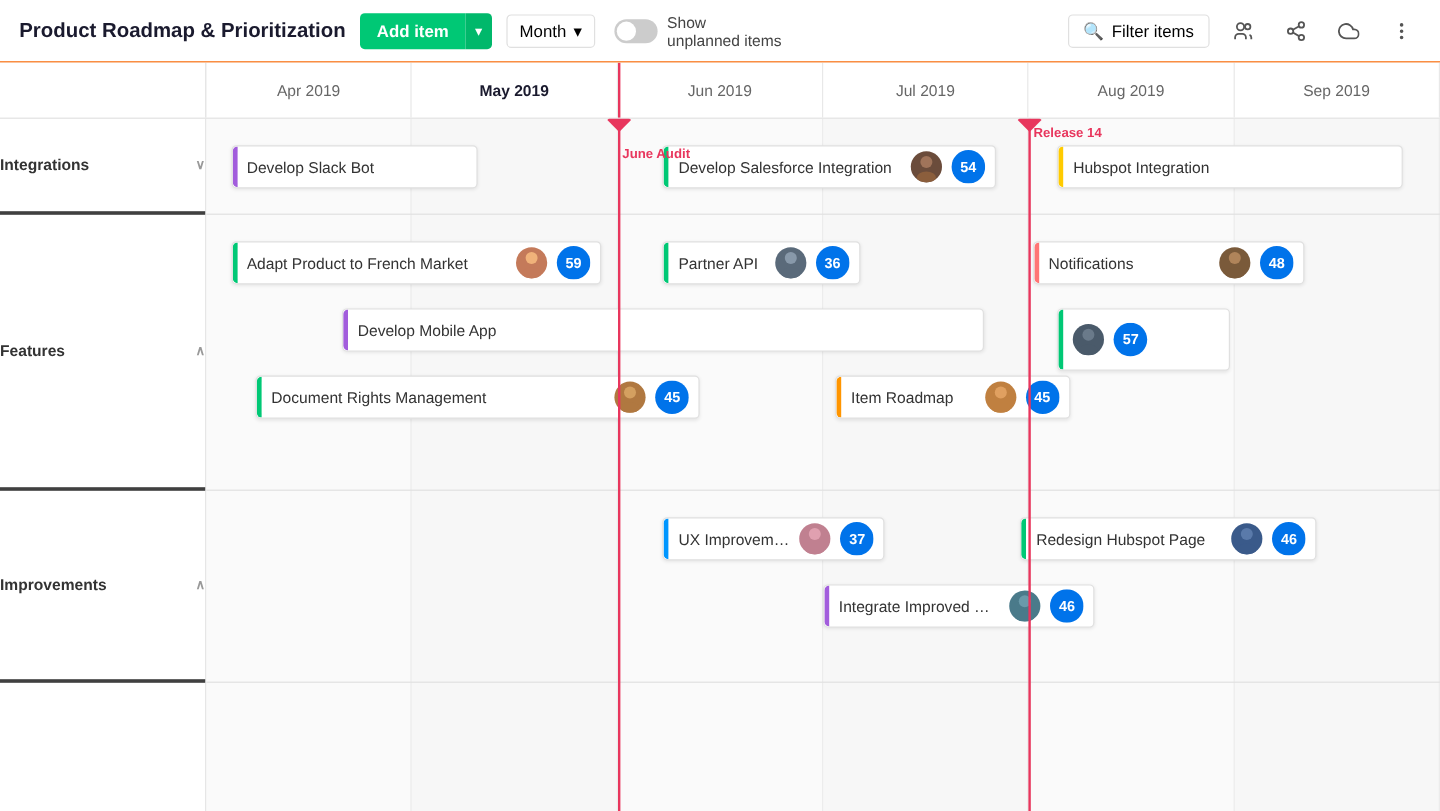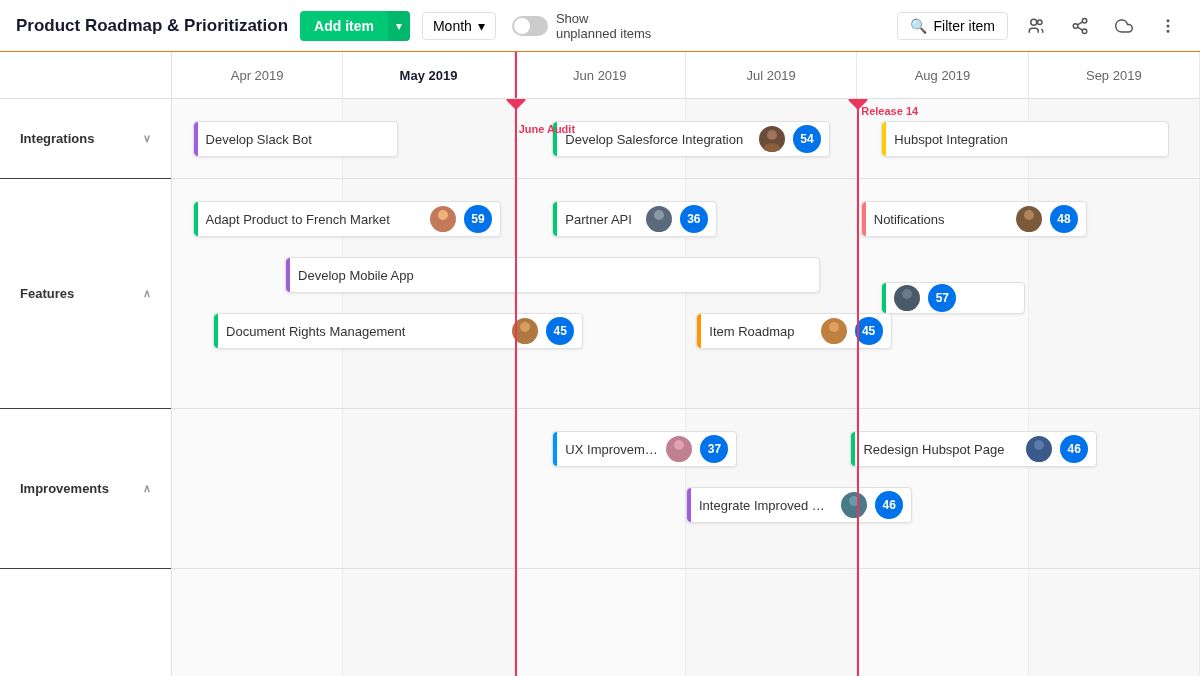--- a/index.html
+++ b/index.html
@@ -116,25 +116,25 @@
       position: relative;
     }
     .month-col.current {
       font-weight: 700;
       color: #1a1a2e;
     }
     .group-label {
       display: flex;
       align-items: center;
       justify-content: space-between;
-      padding: 0 20px;
+      padding: 0 0;
       font-size: 13px;
       font-weight: 600;
       color: #333;
-      border-bottom: 1px solid #404040;
+      border-bottom: 3px solid #404040;
       cursor: pointer;
     }
     .group-label .chevron { color: #999; font-size: 11px; }
 
     
     .gantt-bar {
       position: absolute;
       height: 36px;
       border-radius: 4px;
       background: #fff;
@@ -213,21 +213,21 @@
   <div class="toggle-group">
     <div class="toggle">
       <div class="toggle-knob"></div>
     </div>
     <span class="toggle-label" style="white-space:pre-line;">Show
 unplanned items</span>
   </div>
   <div class="spacer"></div>
   <div class="filter-btn">
     <span>🔍</span>
-    <span>Filter item</span>
+    <span>Filter items</span>
   </div>
   <div class="icon-btn">
     <svg width="18" height="18" viewBox="0 0 24 24" fill="none" stroke="#555" stroke-width="2">
         <circle cx="9" cy="7" r="4"></circle>
         <path d="M3 21v-2a4 4 0 0 1 4-4h4a4 4 0 0 1 4 4v2"></path>
         <circle cx="17" cy="7" r="3"></circle>
         <path d="M21 21v-2a3 3 0 0 0-2-2.83"></path>
       </svg>
   </div>
   <div class="icon-btn">
@@ -399,21 +399,21 @@
           </div>
         </div>
 
         <div class="gantt-bar" style="top:158px;left:11%;width:52%;height:36px;">
           <div class="bar-left-accent" style="background:#a25ddc;"></div>
           <div class="bar-content">
             <span class="bar-label">Develop Mobile App</span>
           </div>
         </div>
 
-        <div class="gantt-bar" style="top:158px;left:69%;width:14%;height:32px;margin-top:25px;">
+        <div class="gantt-bar" style="top:158px;left:69%;width:14%;height:52px;">
           <div class="bar-left-accent" style="background:#00c875;"></div>
           <div class="bar-content">
             <div class="avatar" style="background:#4a5a6a;">
               <svg width="26" height="26" viewBox="0 0 26 26">
                   <circle cx="13" cy="9" r="5" fill="#6a7a8a"></circle>
                   <ellipse cx="13" cy="22" rx="8" ry="5" fill="#4a5a6a"></ellipse>
                 </svg>
             </div>
             <div class="score-badge">57</div>
           </div>

